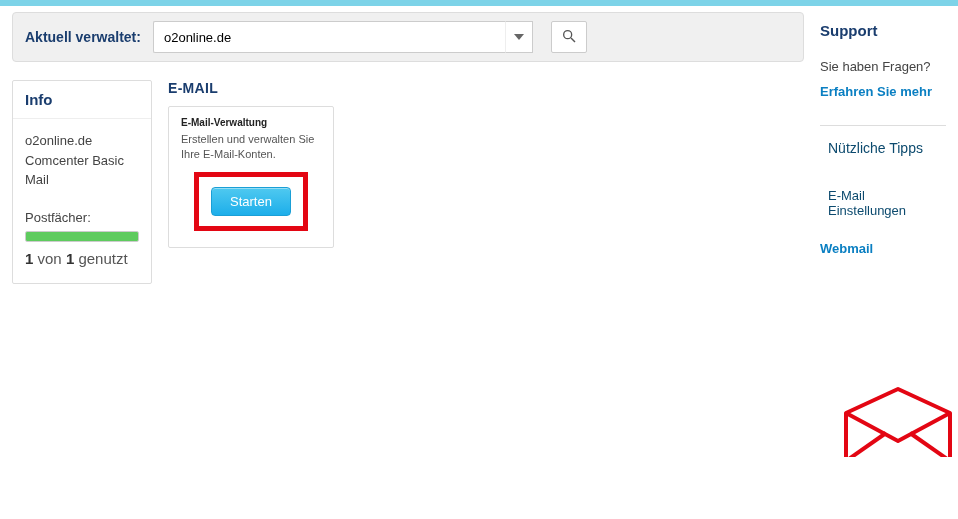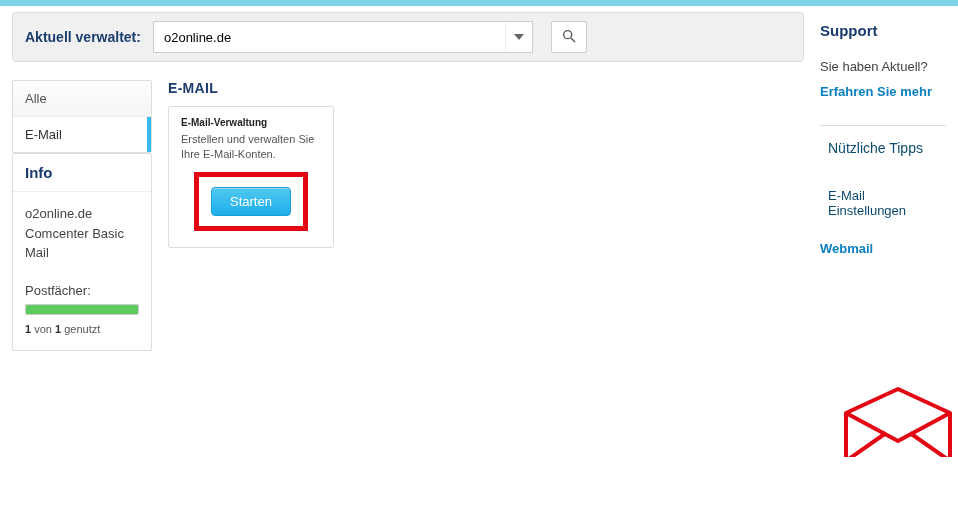--- a/index.html
+++ b/index.html
@@ -23,21 +23,21 @@
 .tab { padding: 10px 12px; border-bottom: 1px solid #eee; color: #555; cursor:pointer; }
 .tab:last-child { border-bottom: none; }
 .tab.active { background: #fff; border-right: 4px solid #35baf0; font-weight: normal; color: #333; }
 .tab.inactive { background: linear-gradient(#fdfdfd,#f5f5f5); }
 
 .info-box { border: 1px solid #ddd; border-radius: 2px; margin-top: 0; background: #fff; }
 .info-head { padding: 10px 12px; font-weight: bold; color: #1a3d6e; font-size: 15px; border-bottom: 1px solid #eee; }
 .info-body { padding: 12px; color: #444; line-height: 1.5; }
 .progress { width: 100%; height: 11px; background: #eee; border-radius: 2px; margin: 4px 0 6px; overflow:hidden; border:1px solid #ccc; }
 .progress-fill { height: 100%; background: #5ecb5e; width: 100%; }
-.usage { font-size: 11px; color: #555; }
+.usage { font-size: 15px; color: #555; }
 .usage b { color: #333; }
 
 .main-area { flex: 1; }
 .section-title { font-weight: bold; color: #1a3d6e; font-size: 14px; margin-bottom: 10px; letter-spacing: 0.3px; }
 .card { width: 166px; border: 1px solid #ddd; border-radius: 2px; padding: 10px 12px 16px; background: #fff; }
 .card-title { font-weight: bold; color: #222; font-size: 10px; margin-bottom: 4px; }
 .card-desc { font-size: 11px; color: #555; line-height: 1.35; }
 .btn-wrap { text-align: center; margin-top: 10px; }
 .highlight-frame { display: inline-block; border: 5px solid #e30613; padding: 10px 12px; }
 .start-btn { display:inline-block; padding: 6px 18px; color: #fff; font-size: 13px; background: linear-gradient(#4fc9f0,#1daeea); border: 1px solid #1a9fd6; border-radius: 4px; cursor:pointer; box-shadow: inset 0 1px 0 rgba(255,255,255,0.4); }
@@ -73,24 +73,20 @@
             <svg viewBox="0 0 24 24">
                 <circle cx="10" cy="10" r="6"></circle>
                 <line x1="15" y1="15" x2="21" y2="21"></line>
               </svg>
           </span>
         </div>
       </div>
 
       <div class="content-row">
         <div class="sidebar">
-          <div class="tabs">
-            <div class="tab inactive">Alle</div>
-            <div class="tab active">E-Mail</div>
-          </div>
 
           <div class="info-box">
             <div class="info-head">Info</div>
             <div class="info-body">
               <div>o2online.de</div>
               <div style="margin-bottom:18px;">Comcenter Basic Mail</div>
               <div>Postfächer:</div>
               <div class="progress">
                 <div class="progress-fill"></div>
               </div>
@@ -112,21 +108,21 @@
               </span>
             </div>
           </div>
         </div>
       </div>
 
     </div>
 
     <div class="right-col">
       <div class="right-head">Support</div>
-      <div class="right-text">Sie haben Aktuell?</div>
+      <div class="right-text">Sie haben Fragen?</div>
       <span class="right-link">Erfahren Sie mehr</span>
 
       <div class="right-divider"></div>
 
       <div class="right-sub">Nützliche Tipps</div>
       <div style="height:22px;"></div>
       <div class="right-sub" style="font-size:13px;">E-Mail Einstellungen</div>
       <div style="height:12px;"></div>
       <span class="right-link">Webmail</span>
     </div>

